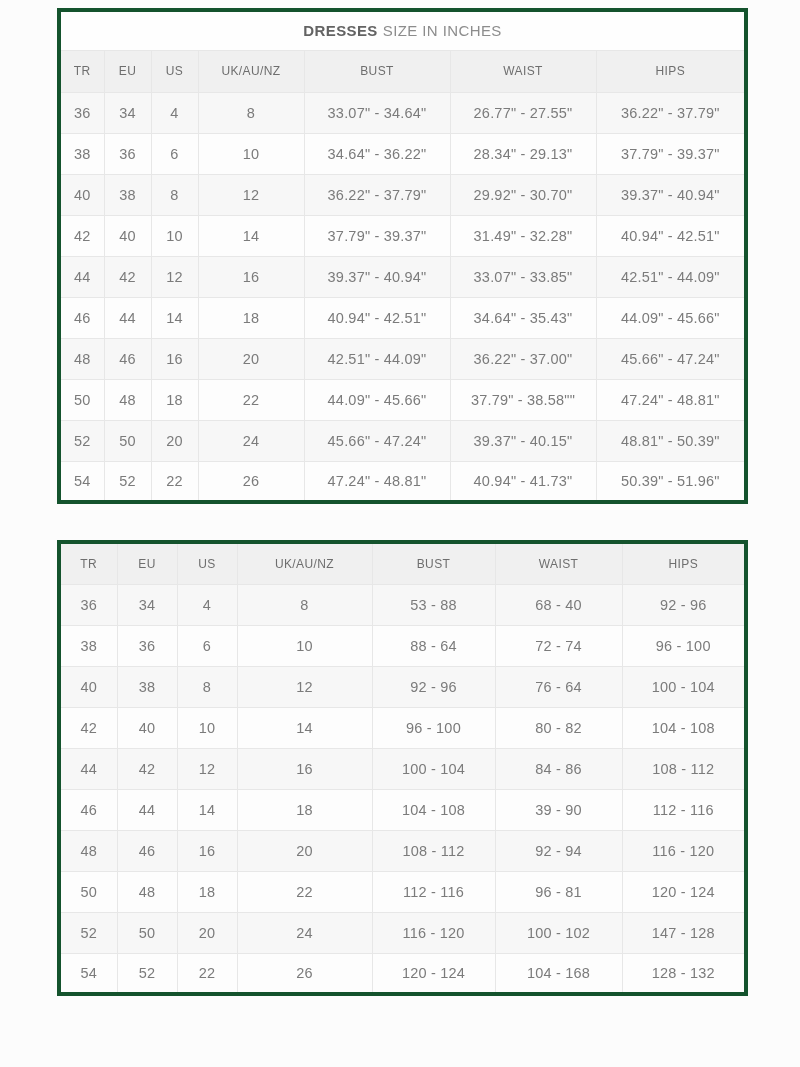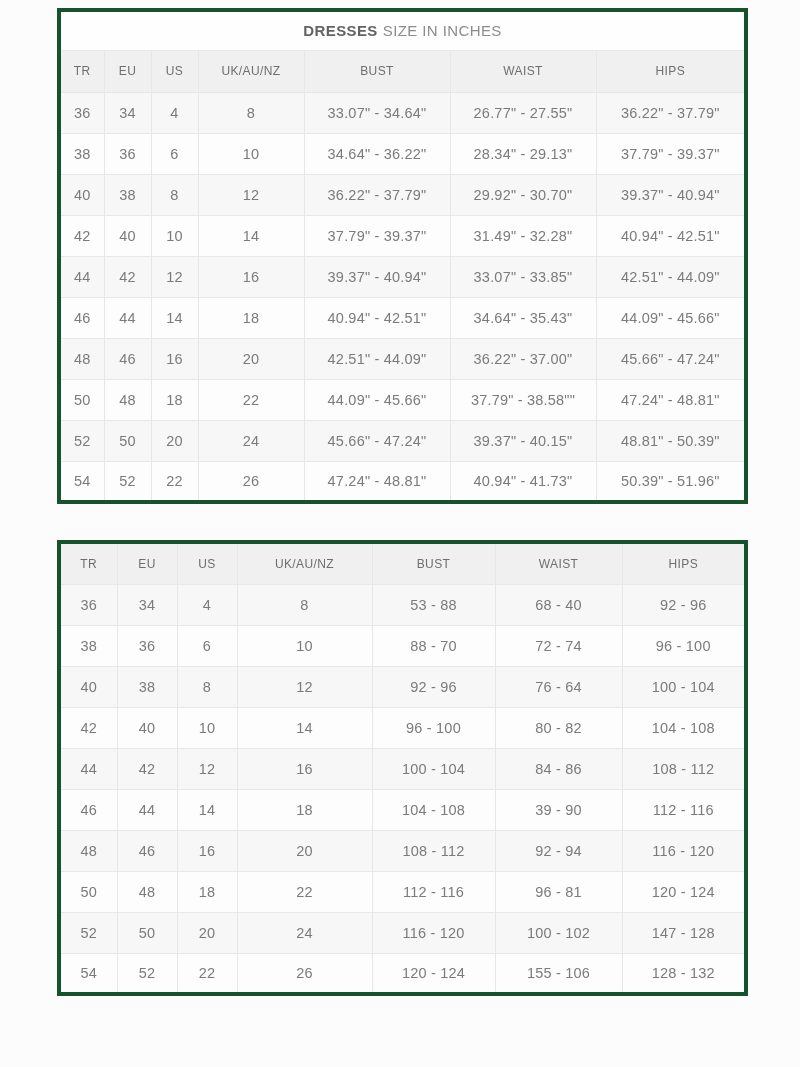--- a/index.html
+++ b/index.html
@@ -237,21 +237,21 @@
           <td>8</td>
           <td>53 - 88</td>
           <td>68 - 40</td>
           <td>92 - 96</td>
         </tr>
         <tr>
           <td>38</td>
           <td>36</td>
           <td>6</td>
           <td>10</td>
-          <td>88 - 70</td>
+          <td>88 - 64</td>
           <td>72 - 74</td>
           <td>96 - 100</td>
         </tr>
         <tr>
           <td>40</td>
           <td>38</td>
           <td>8</td>
           <td>12</td>
           <td>92 - 96</td>
           <td>76 - 64</td>
@@ -310,19 +310,19 @@
           <td>116 - 120</td>
           <td>100 - 102</td>
           <td>147 - 128</td>
         </tr>
         <tr>
           <td>54</td>
           <td>52</td>
           <td>22</td>
           <td>26</td>
           <td>120 - 124</td>
-          <td>155 - 106</td>
+          <td>104 - 168</td>
           <td>128 - 132</td>
         </tr>
       </tbody>
   </table>
 
 </div>
 
 </body></html>

